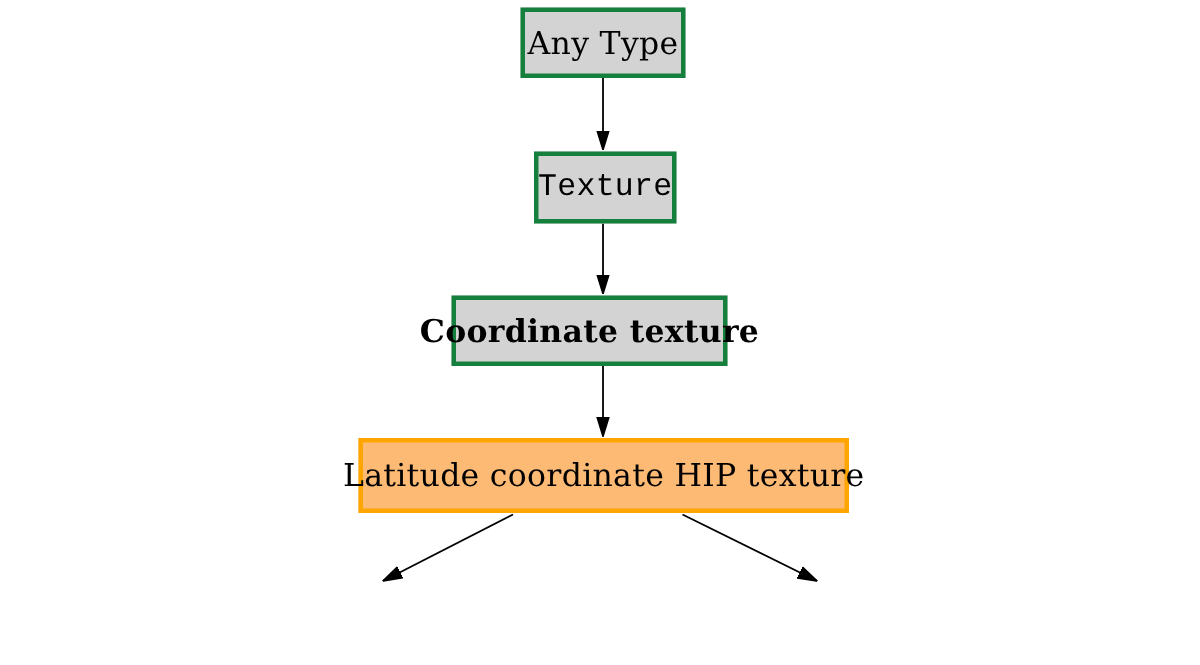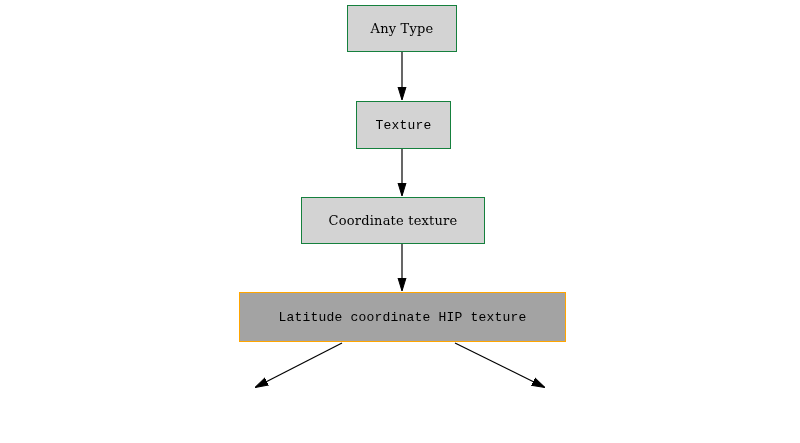--- a/index.html
+++ b/index.html
@@ -14,34 +14,33 @@
   .edges {
     position: absolute;
     left: 0; top: 0;
     width: 800px; height: 443px;
     pointer-events: none;
   }
   .node {
     position: absolute;
     box-sizing: border-box;
     background: #d3d3d3;
-    border: 1px solid #15803d;
+    border: 3px solid #15803d;
     color: #000000;
     display: flex;
     align-items: center;
     justify-content: center;
-    font-size: 13px;
+    font-size: 21px;
     letter-spacing: 0.2px;
     white-space: nowrap;
     cursor: pointer;
   }
   .node.highlight {
-    background: #a3a3a3;
+    background: #fdba74;
     border-color: #ffa500;
-    font-family: Liberation Mono, monospace;
   }
 </style>
 </head>
 <body>
 
 <div class="canvas">
 
   <svg class="edges" width="800" height="443" viewBox="0 0 800 443" xmlns="http://www.w3.org/2000/svg">
     <defs>
       <marker id="ah" viewBox="0 0 13 10" markerWidth="13" markerHeight="10" refX="12" refY="5" orient="auto" markerUnits="userSpaceOnUse">
@@ -52,19 +51,19 @@
     <line x1="402" y1="149" x2="402" y2="195" stroke="#000000" stroke-width="1.2" marker-end="url(#ah)"></line>
     <line x1="402" y1="244" x2="402" y2="290" stroke="#000000" stroke-width="1.2" marker-end="url(#ah)"></line>
     <line x1="342" y1="343" x2="256" y2="387" stroke="#000000" stroke-width="1.2" marker-end="url(#ah)"></line>
     <line x1="455" y1="343" x2="544" y2="387" stroke="#000000" stroke-width="1.2" marker-end="url(#ah)"></line>
   </svg>
 
   <div class="node" style="left:347px; top:5px; width:110px; height:47px;">Any Type</div>
 
   <div class="node" style="left:356px; top:101px; width:95px; height:48px;font-family:Liberation Mono, monospace;">Texture</div>
 
-  <div class="node" style="left:301px; top:197px; width:184px; height:47px;">Coordinate texture</div>
+  <div class="node" style="left:301px; top:197px; width:184px; height:47px;font-weight:bold;">Coordinate texture</div>
 
   <div class="node highlight" style="left:239px; top:292px; width:327px; height:50px;">Latitude coordinate HIP texture</div>
 
 
 
 </div>
 
 </body></html>

